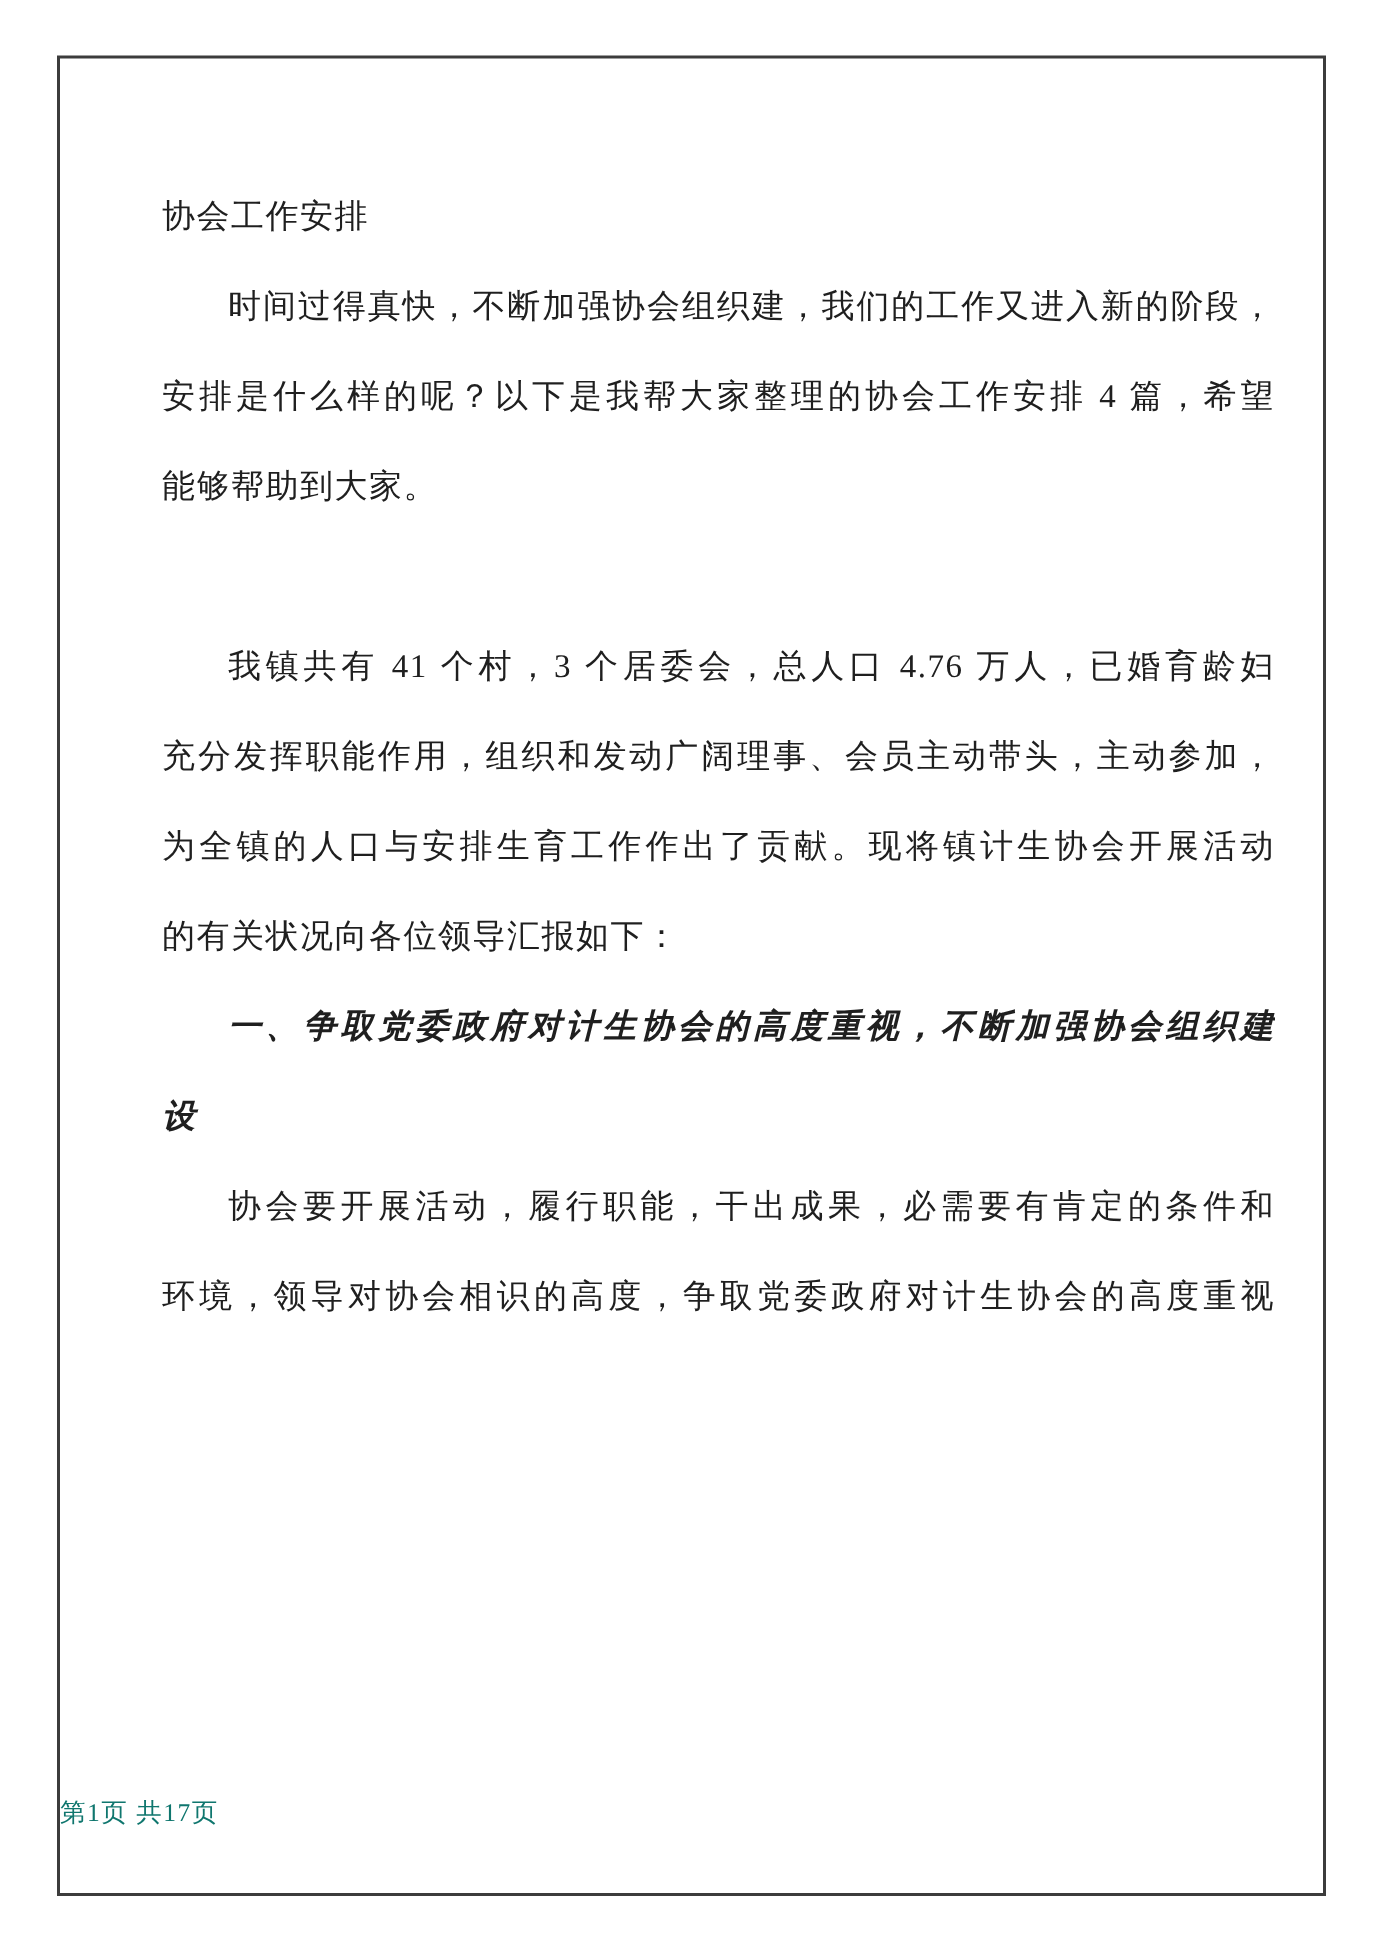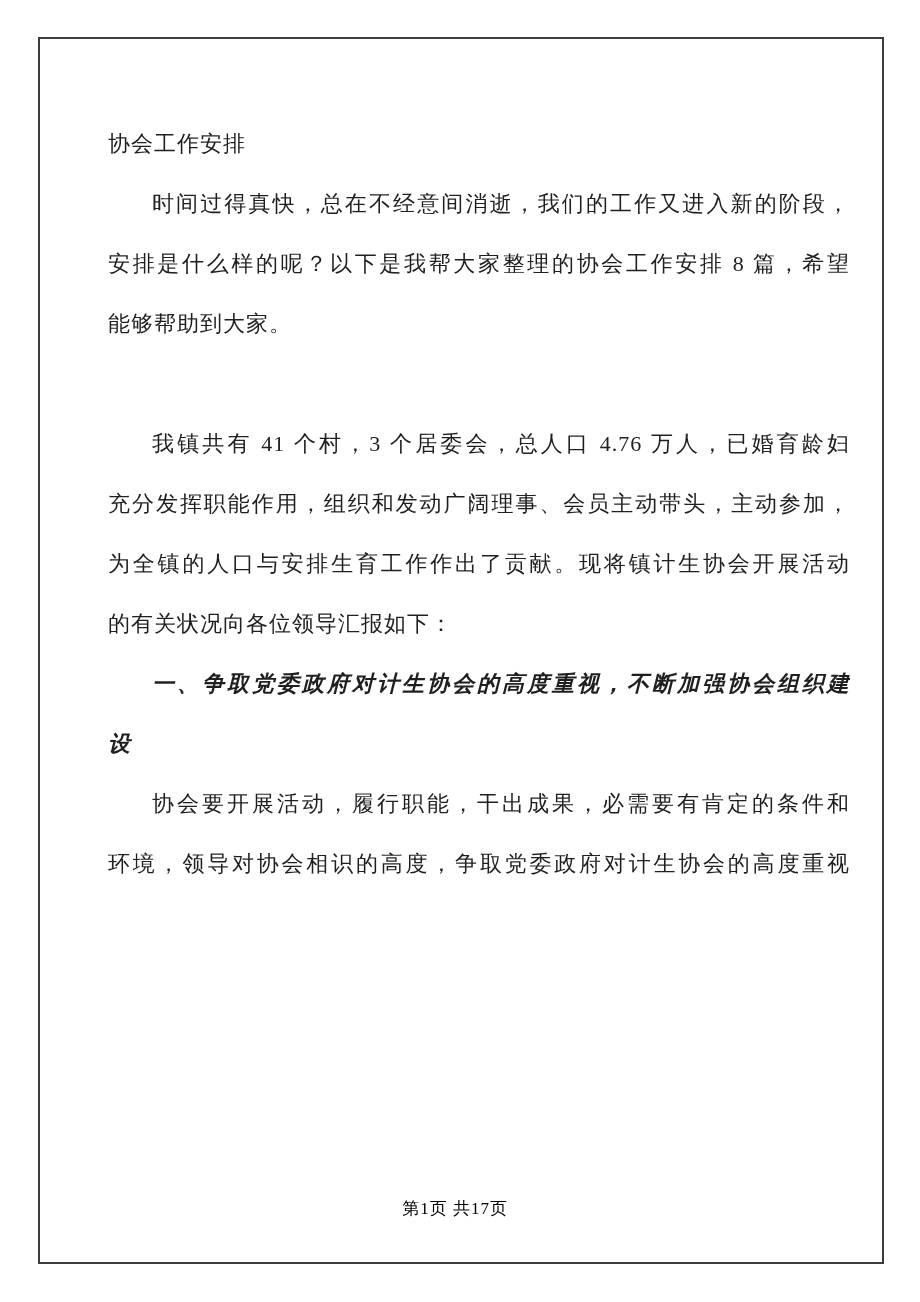--- a/index.html
+++ b/index.html
@@ -40,35 +40,34 @@
   }
   .line.ind{ text-indent:2em; }
   .line.heading{ font-weight:bold;font-style:italic; }
   .line.blank{ }
   .footer{
     position:absolute;
     left:0;right:12px;
     top:1155px;
     height:30px;
     line-height:30px;
-    text-align:center;
     font-size:17px;
-    color:#000000;
+    color:#0f766e;
     letter-spacing:1px;
   }
 </style>
 </head>
 <body>
 
 <div class="canvas">
   <div class="page-border">
     <div class="content">
         <div class="line title">协会工作安排</div>
-        <div class="line body j ind">时间过得真快，总在不经意间消逝，我们的工作又进入新的阶段，</div>
-        <div class="line body j">安排是什么样的呢？以下是我帮大家整理的协会工作安排 8 篇，希望</div>
+        <div class="line body j ind">时间过得真快，不断加强协会组织建，我们的工作又进入新的阶段，</div>
+        <div class="line body j">安排是什么样的呢？以下是我帮大家整理的协会工作安排 4 篇，希望</div>
         <div class="line body">能够帮助到大家。</div>
         <div class="line blank"></div>
         <div class="line body j ind">我镇共有 41 个村，3 个居委会，总人口 4.76 万人，已婚育龄妇</div>
         <div class="line body j">充分发挥职能作用，组织和发动广阔理事、会员主动带头，主动参加，</div>
         <div class="line body j">为全镇的人口与安排生育工作作出了贡献。现将镇计生协会开展活动</div>
         <div class="line body">的有关状况向各位领导汇报如下：</div>
         <div class="line heading j ind">一、争取党委政府对计生协会的高度重视，不断加强协会组织建</div>
         <div class="line heading">设</div>
         <div class="line body j ind">协会要开展活动，履行职能，干出成果，必需要有肯定的条件和</div>
         <div class="line body j">环境，领导对协会相识的高度，争取党委政府对计生协会的高度重视</div>

